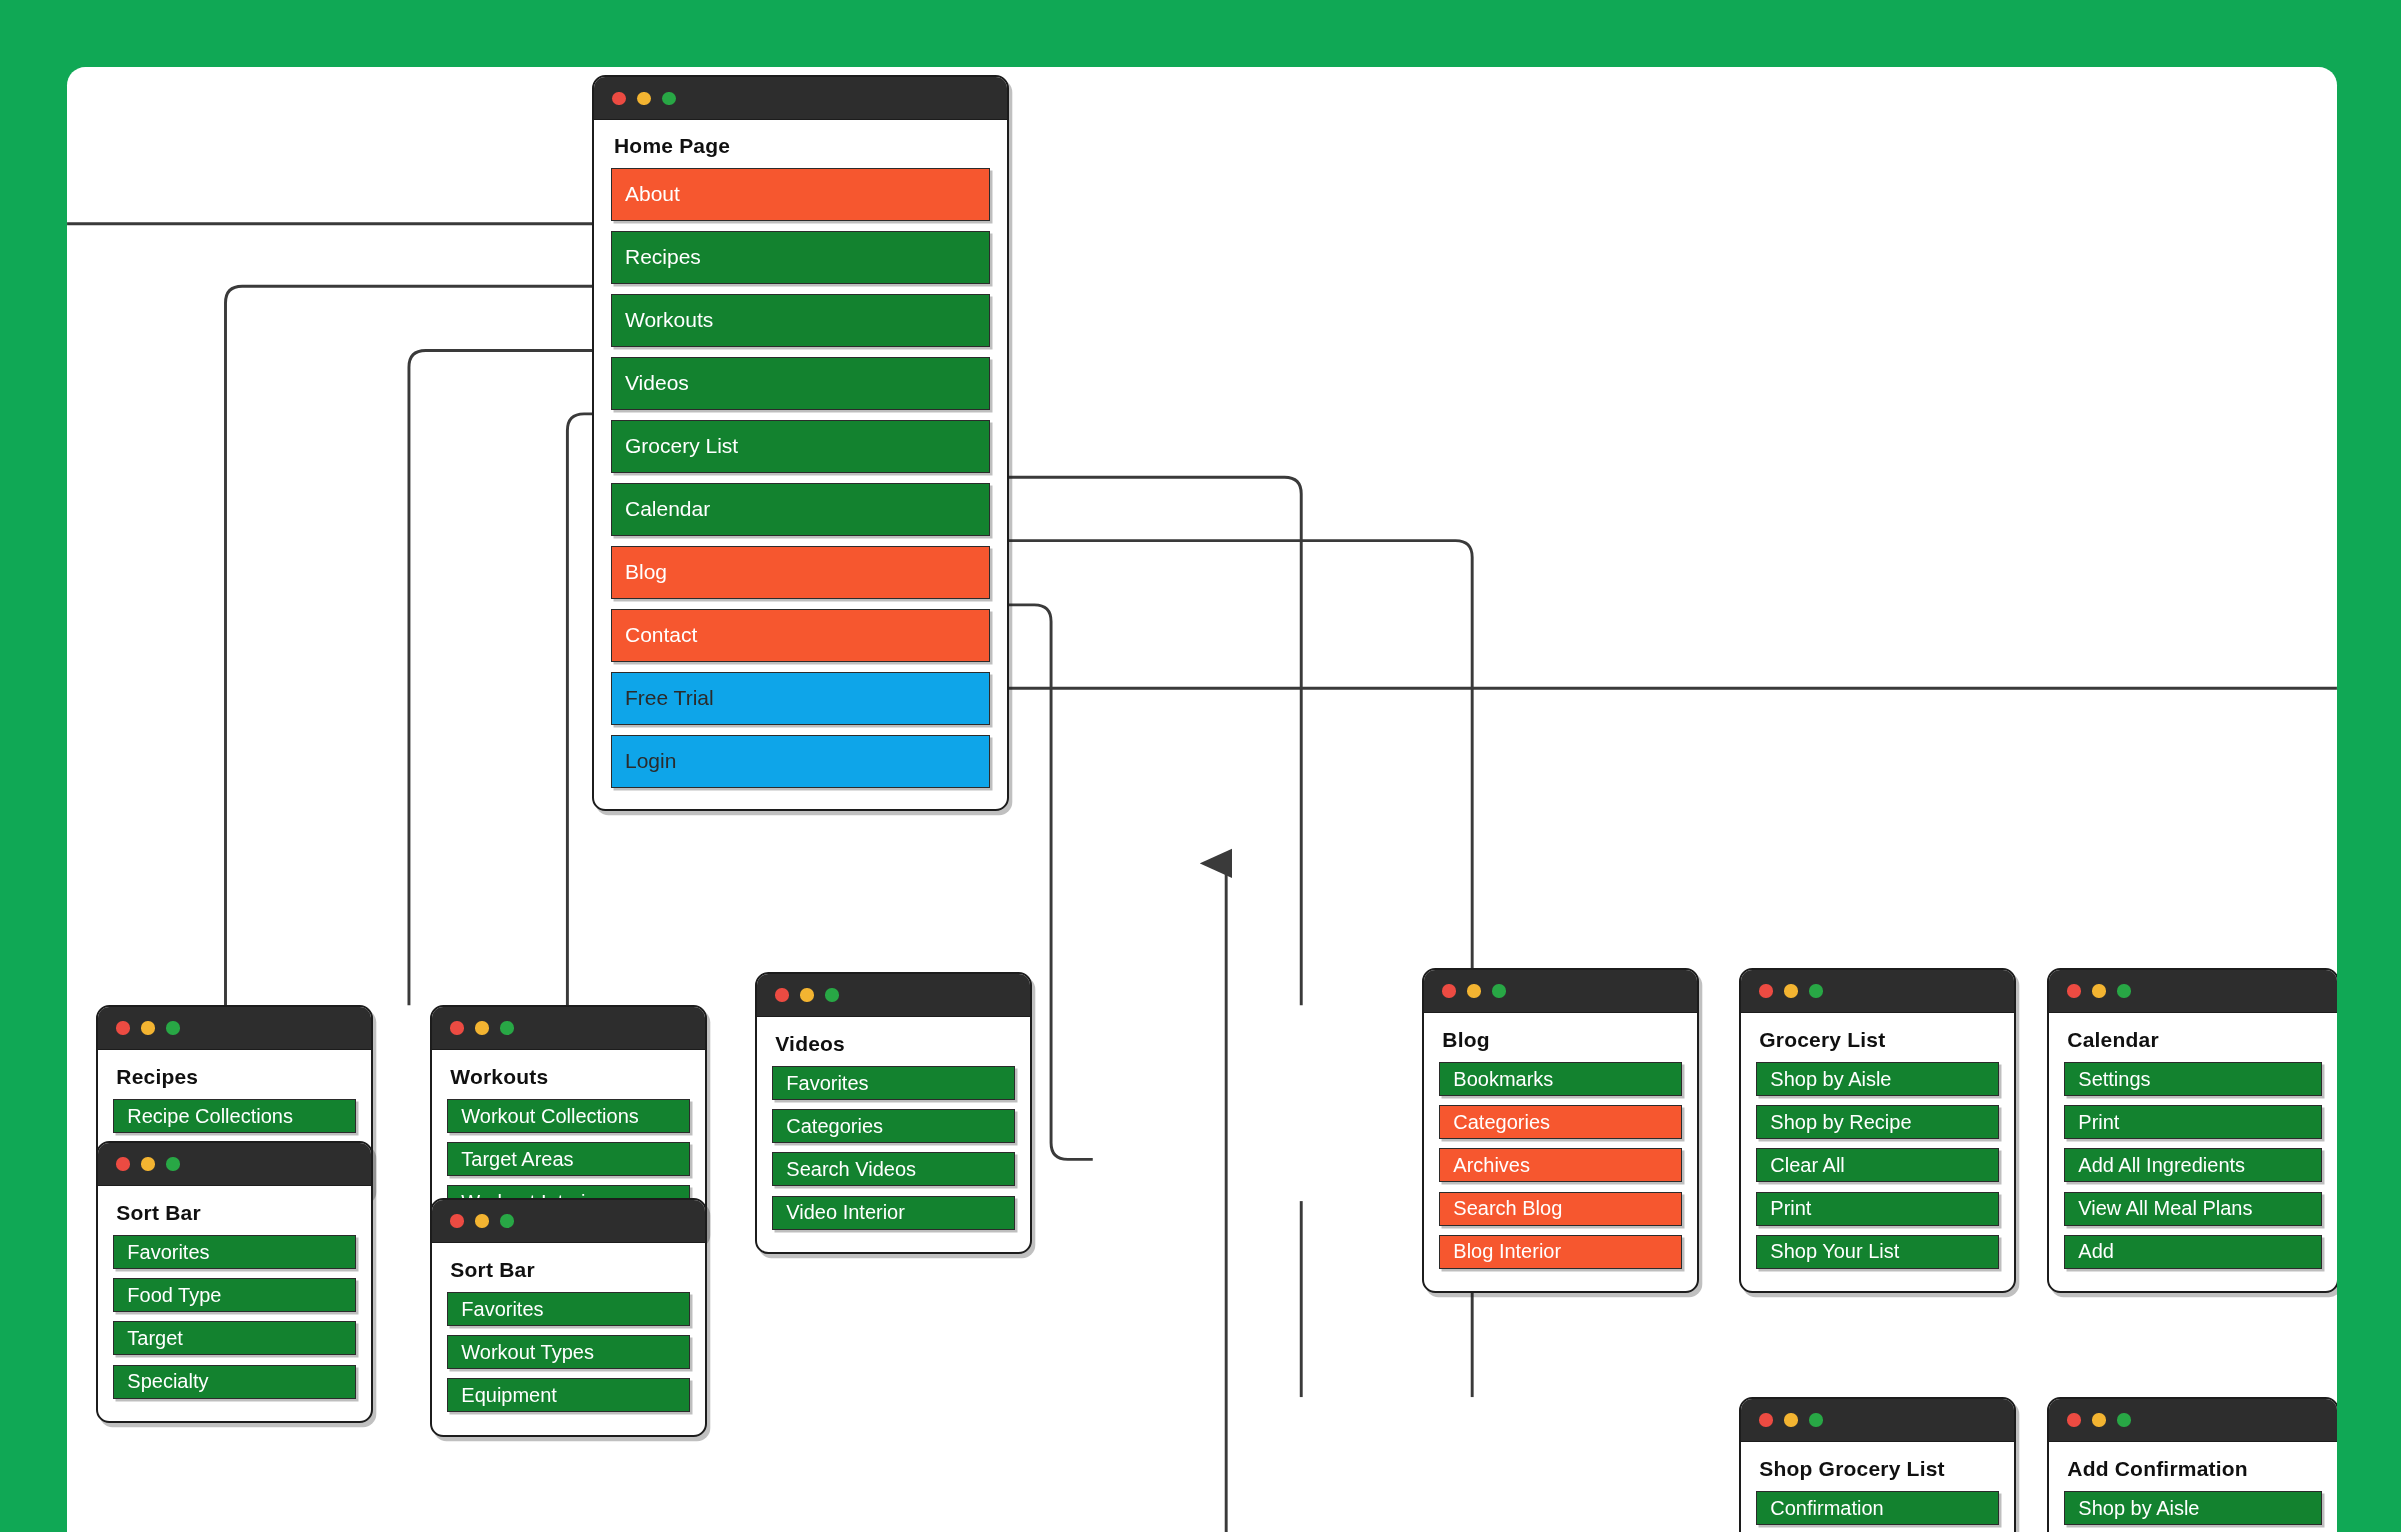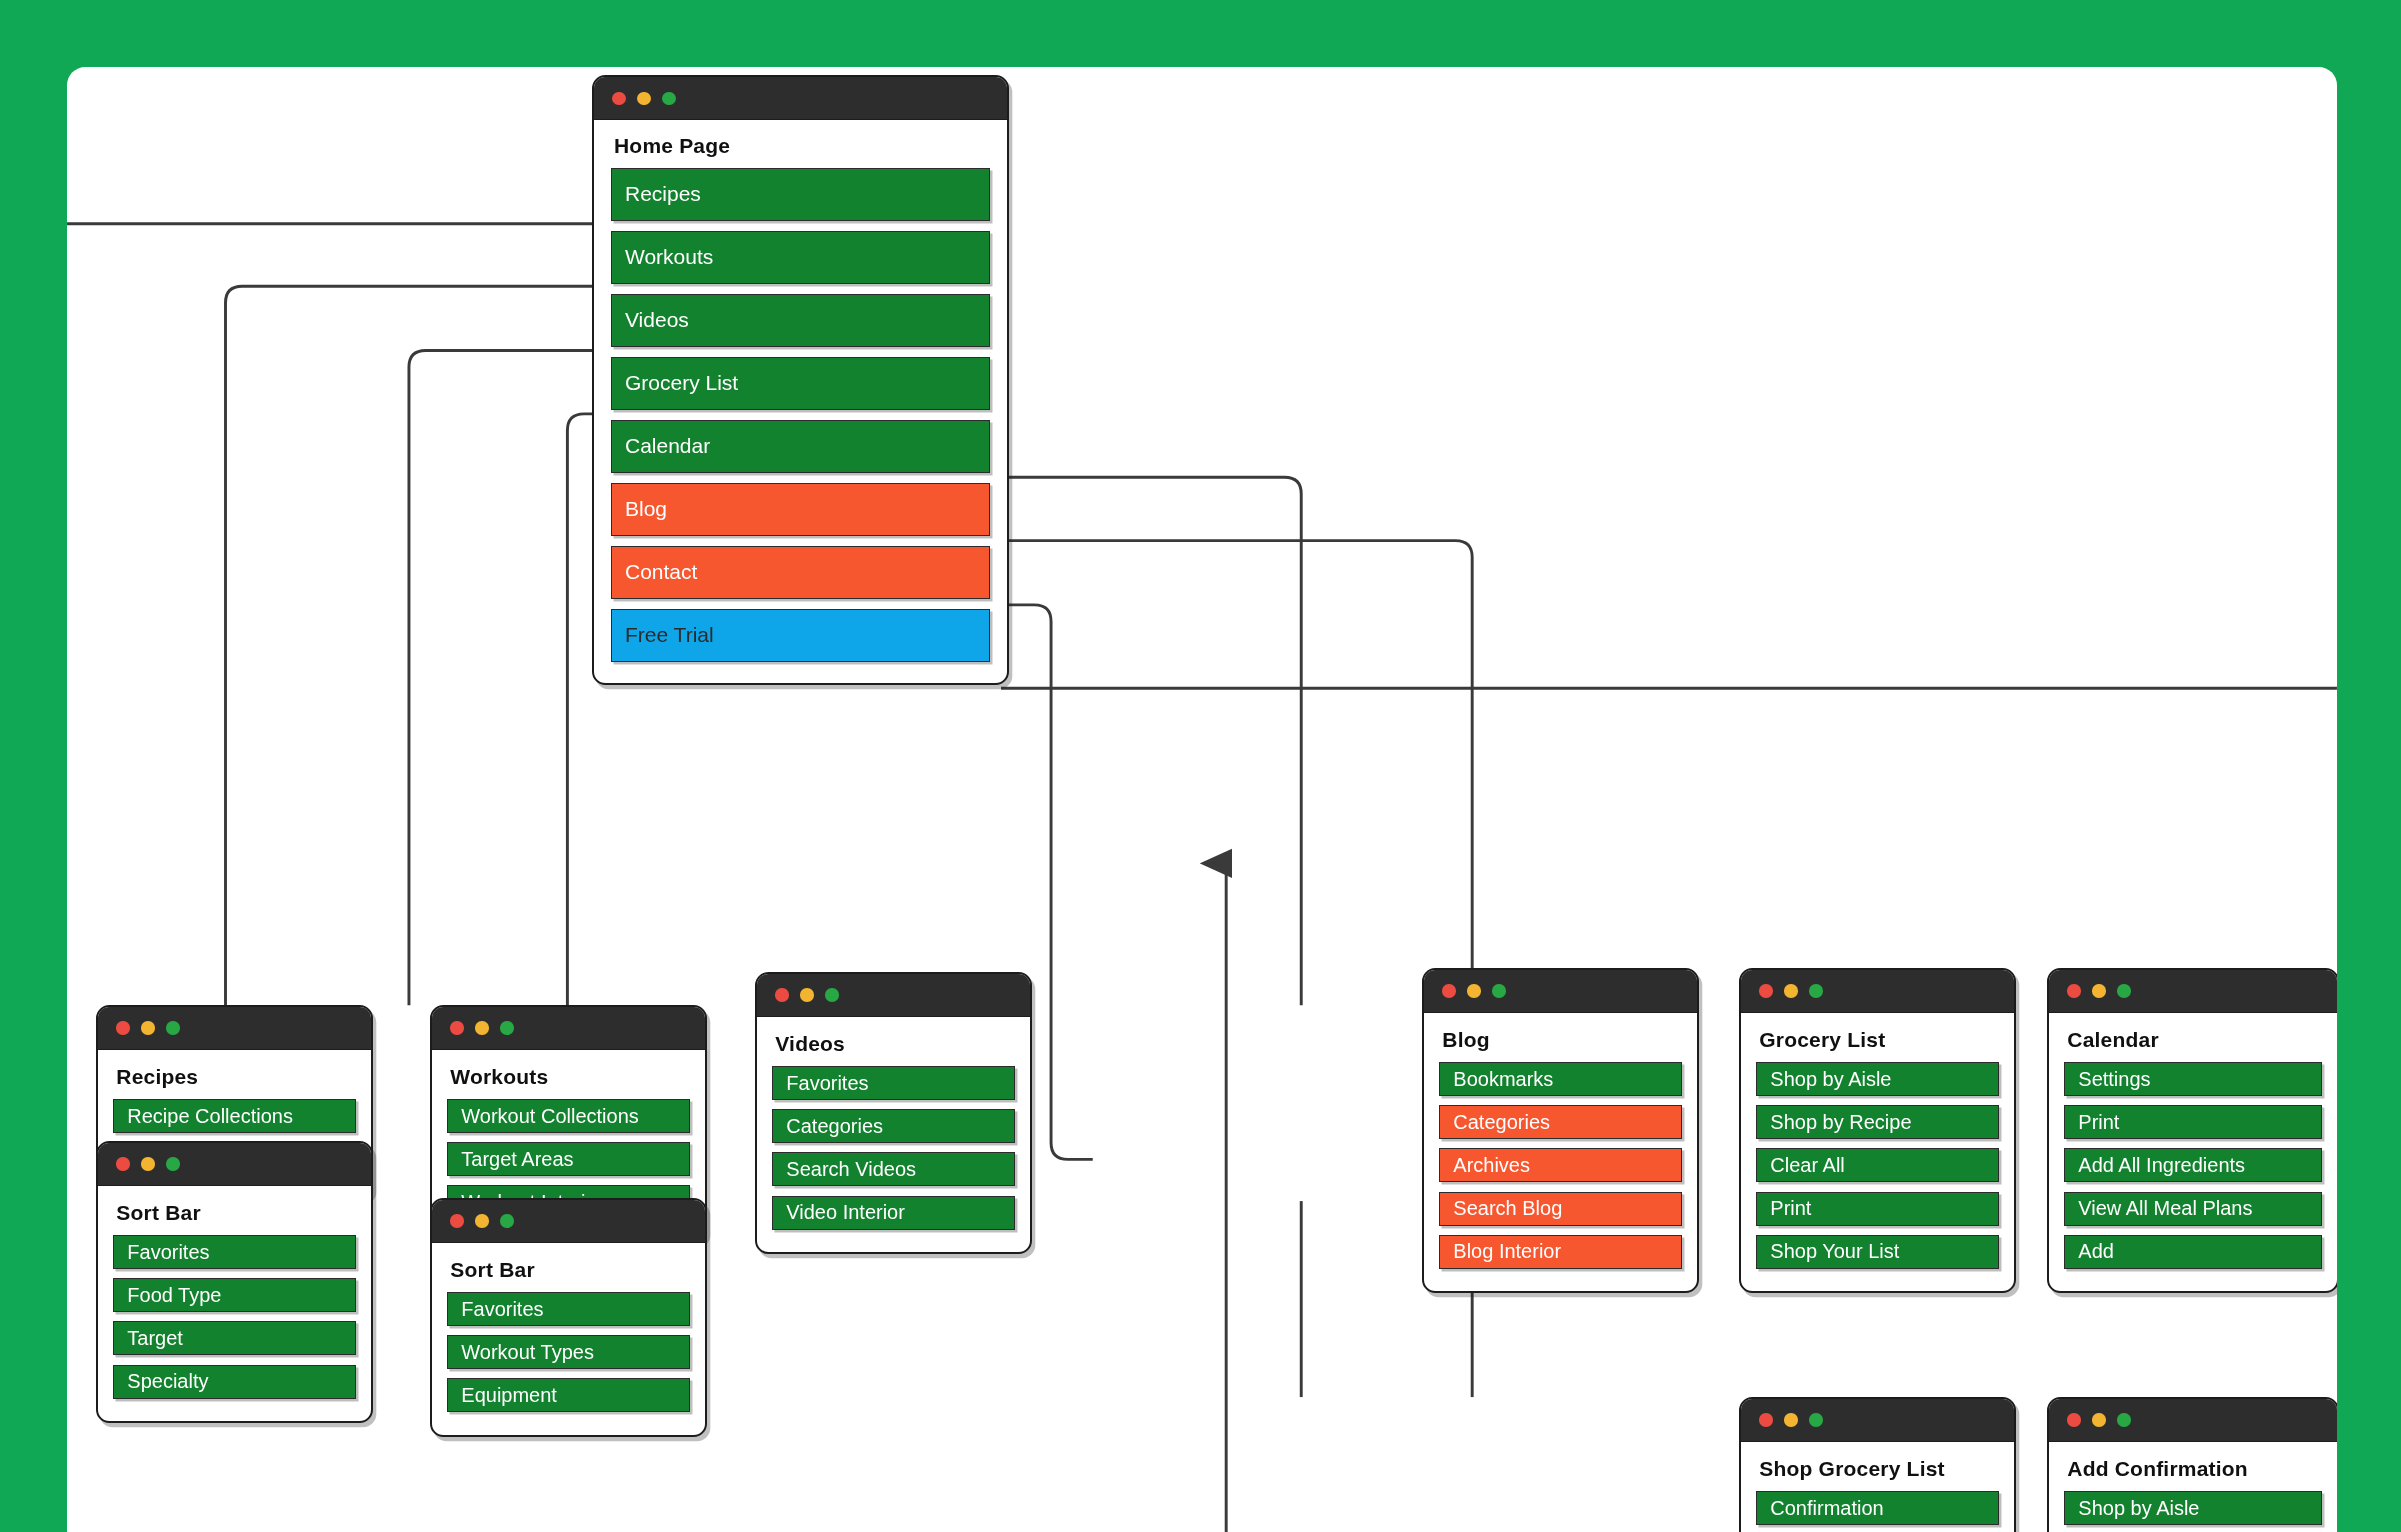--- a/index.html
+++ b/index.html
@@ -100,28 +100,30 @@
     </svg>
 
     <div class="card" id="home" style="left:525px;top:8.3px;width:417px;">
       <div class="titlebar">
         <span class="dot red"></span>
         <span class="dot amber"></span>
         <span class="dot green"></span>
       </div>
       <div class="body">
         <div class="card-title">Home Page</div>
+        <div class="item orange">About</div>
         <div class="item green">Recipes</div>
         <div class="item green">Workouts</div>
         <div class="item green">Videos</div>
         <div class="item green">Grocery List</div>
         <div class="item green">Calendar</div>
         <div class="item orange">Blog</div>
         <div class="item orange">Contact</div>
         <div class="item amber">Free Trial</div>
+        <div class="item amber">Login</div>
       </div>
     </div>
 
     <div class="card" style="left:29px;top:938px;width:277px;">
       <div class="titlebar">
         <span class="dot red"></span>
         <span class="dot amber"></span>
         <span class="dot green"></span>
       </div>
       <div class="body">

